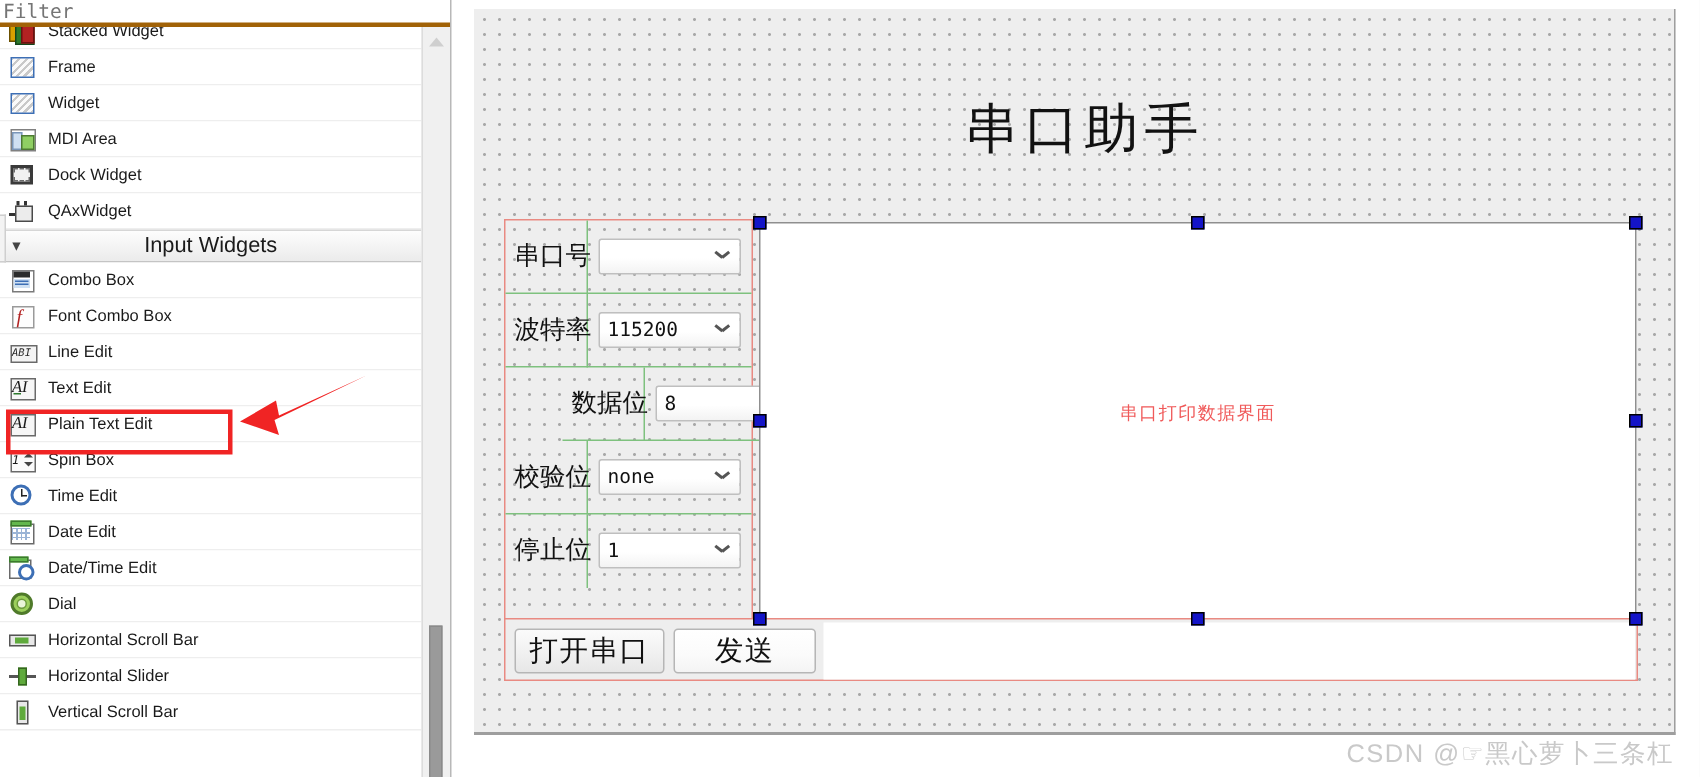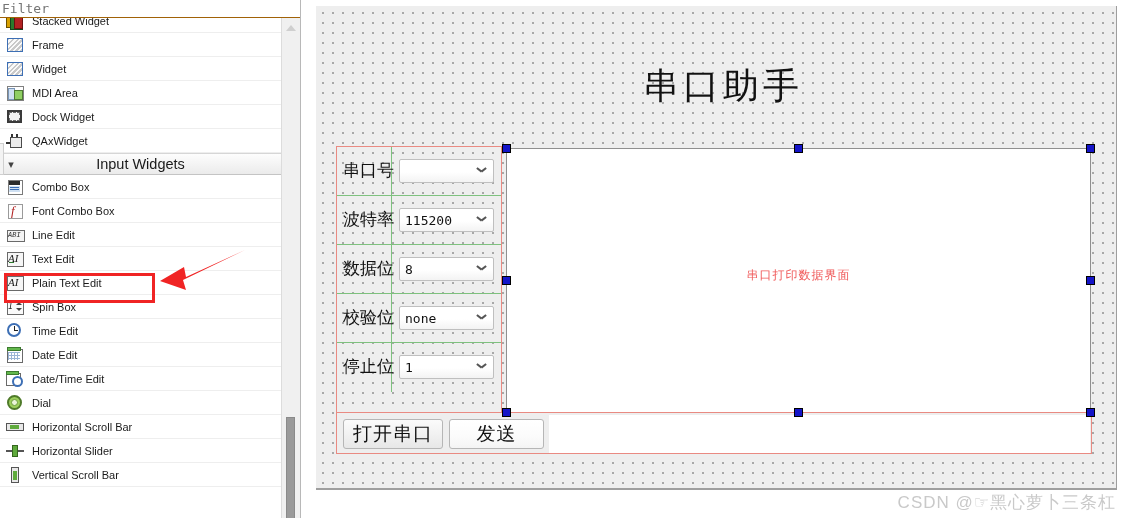--- a/index.html
+++ b/index.html
@@ -24,21 +24,21 @@
     background: #ffffff;
     box-sizing: border-box;
     overflow: hidden;
   }
 
   #filter-row {
     position: absolute;
     left: 0; top: 0;
     width: 300px; height: 18px;
     box-sizing: border-box;
-    border-bottom: 1px solid #a16207;
+    border-bottom: 3px solid #a16207;
     background: #ffffff;
   }
   #filter-input {
     position: absolute;
     left: 2px; top: 1px;
     width: 294px; height: 15px;
     border: none;
     outline: none;
     background: transparent;
     font-family: "DejaVu Sans Mono", monospace;
@@ -679,21 +679,21 @@
 
       <div class="form-row" style="top:49px;">
         <div class="col-sep"></div>
         <div class="row-label">波特率</div>
         <div class="combo">
           <span class="cv">115200</span>
           <span class="chev-d"></span>
         </div>
       </div>
 
-      <div class="form-row" style="top:98px;">
+      <div class="form-row" style="top:98px;margin-left:38px;">
         <div class="col-sep"></div>
         <div class="row-label">数据位</div>
         <div class="combo">
           <span class="cv">8</span>
           <span class="chev-d"></span>
         </div>
       </div>
 
       <div class="form-row" style="top:147px;">
         <div class="col-sep"></div>

